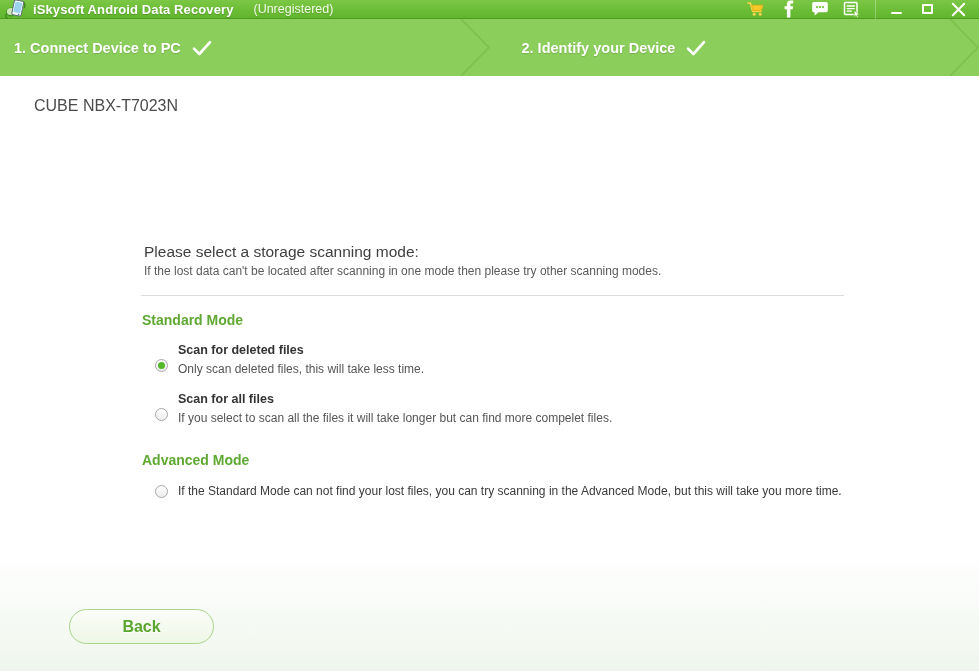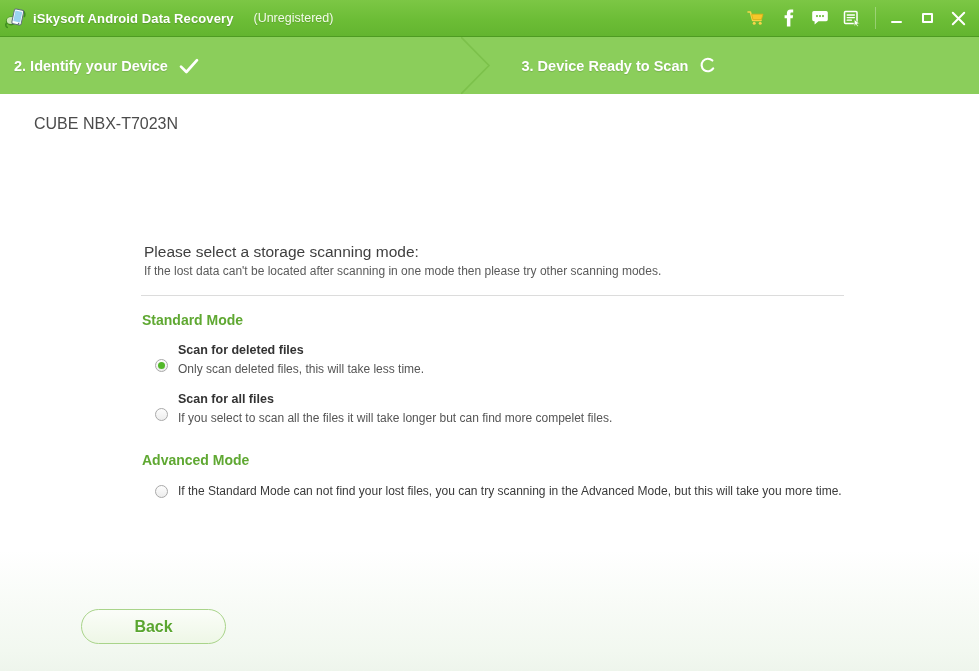--- a/index.html
+++ b/index.html
@@ -18,21 +18,21 @@
     position: relative;
     width: 979px;
     height: 671px;
     background: linear-gradient(to bottom, #ffffff 0%, #ffffff 82%, #f2f8f0 97%, #eef5ec 100%);
     overflow: hidden;
   }
 
   
   .titlebar {
     position: relative;
-    height: 37px;
+    height: 19px;
     background: linear-gradient(to bottom, #7cc745 0%, #6cbd36 55%, #63b52f 100%);
     border-bottom: 1px solid #4e9b22;
     display: flex;
     align-items: center;
     box-sizing: border-box;
   }
   .app-logo {
     width: 24px;
     height: 24px;
     margin-left: 4px;
@@ -246,21 +246,21 @@
     margin-top: 2px;
   }
   .opt-plain {
     font-size: 12px;
     color: #3a3a3a;
   }
 
   
   .footer {
     position: absolute;
-    left: 12px;
+    left: 0;
     right: 0;
     bottom: 0;
     height: 66px;
   }
   .btn {
     position: absolute;
     width: 145px;
     height: 35px;
     border-radius: 18px;
     font-size: 16px;
@@ -359,41 +359,44 @@
         <svg width="15" height="15" viewBox="0 0 15 15">
           <path d="M1.8 1.8 L13.2 13.2 M13.2 1.8 L1.8 13.2" stroke="#ffffff" stroke-width="2" stroke-linecap="round"></path>
         </svg>
       </div>
     </div>
   </div>
 
 
   <div class="steps">
 
+    <div class="step">
+      <span class="step-label">1. Connect Device to PC</span>
+      <span class="step-mark">
+        <svg width="20" height="18" viewBox="0 0 20 18">
+          <path d="M2 9.6 L7.4 15 L18 3.2" stroke="#ffffff" stroke-width="2.7" fill="none" stroke-linecap="round" stroke-linejoin="round"></path>
+        </svg>
+      </span>
+      <svg class="chev" viewBox="0 0 30 57" preserveAspectRatio="none">
+        <path d="M0 0 L28 28.5 L0 57" stroke="#7cc14b" stroke-width="1.6" fill="none"></path>
+      </svg>
+    </div>
 
     <div class="step">
       <span class="step-label">2. Identify your Device</span>
       <span class="step-mark">
         <svg width="20" height="18" viewBox="0 0 20 18">
           <path d="M2 9.6 L7.4 15 L18 3.2" stroke="#ffffff" stroke-width="2.7" fill="none" stroke-linecap="round" stroke-linejoin="round"></path>
         </svg>
       </span>
       <svg class="chev" viewBox="0 0 30 57" preserveAspectRatio="none">
         <path d="M0 0 L28 28.5 L0 57" stroke="#7cc14b" stroke-width="1.6" fill="none"></path>
       </svg>
     </div>
 
-    <div class="step">
-      <span class="step-label">3. Device Ready to Scan</span>
-      <span class="step-mark">
-        <svg width="18" height="18" viewBox="0 0 18 18">
-          <path d="M13.4 3.6 A6.3 6.3 0 1 0 14.2 11.4" stroke="#ffffff" stroke-width="2.1" fill="none" stroke-linecap="round"></path>
-        </svg>
-      </span>
-    </div>
   </div>
 
   <div class="device-name">CUBE NBX-T7023N</div>
 
   <div class="panel">
 
     <div class="panel-title">Please select a storage scanning mode:</div>
     <div class="panel-sub">If the lost data can't be located after scanning in one mode then please try other scanning modes.</div>
 
     <div class="rule"></div>

